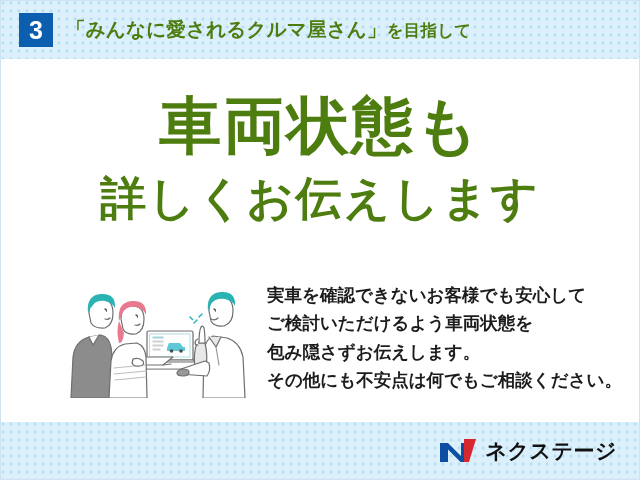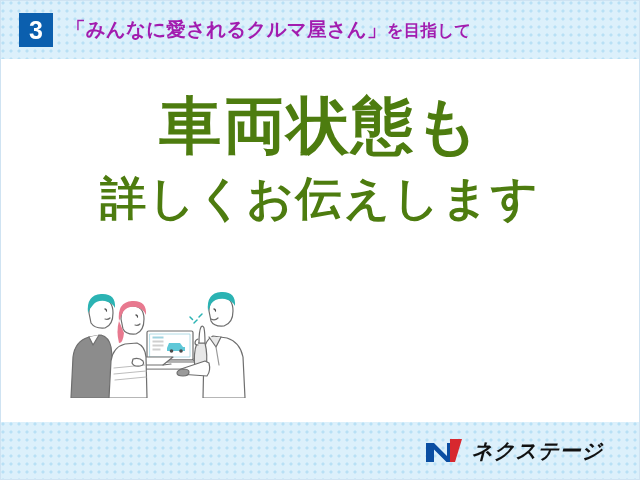--- a/index.html
+++ b/index.html
@@ -61,21 +61,21 @@
     font-weight: bold;
     display: flex;
     align-items: center;
     justify-content: center;
     flex: 0 0 auto;
     line-height: 1;
     letter-spacing: 0;
   }
   #header-title {
     margin-left: 13px;
-    color: #a21caf;
+    color: #4d7c0f;
     font-size: 19.5px;
     font-weight: bold;
     letter-spacing: 0.2px;
     white-space: nowrap;
     line-height: 1;
   }
   #header-title .suffix {
     font-size: 16.5px;
   }
 
@@ -144,23 +144,22 @@
   
   #footer-inner {
     position: absolute;
     bottom: 0;
     left: 0;
     right: 0;
     height: 57px;
     display: flex;
     align-items: center;
     justify-content: flex-end;
-    padding-right: 36px;
+    padding-right: 22px;
     box-sizing: border-box;
-    font-style: italic;
   }
   #brand-lockup {
     display: flex;
     align-items: center;
   }
   #brand-mark {
     width: 38px;
     height: 25px;
     display: block;
   }
@@ -256,20 +255,26 @@
           <path d="M146 88 L122 96 Q118 98 120 101 L148 103 Q152 98 150 90 Z" fill="#ffffff" stroke="#6e6e6e"></path>
           <path d="M124 96 q-6 1 -6 4 q0 3 6 3 q6 0 6 -4 q0 -3 -6 -3 Z" fill="#9a9a9a" stroke="#6e6e6e"></path>
 
           <path d="M135 50 l3 -3" stroke="#2bb3b3" stroke-width="1.5"></path>
           <path d="M140 44 l3 -3" stroke="#2bb3b3" stroke-width="1.5"></path>
           <path d="M131 44 l2.5 2.5" stroke="#2bb3b3" stroke-width="1.5"></path>
         </g>
       </svg>
     </div>
 
+    <div id="body-copy">
+      <span class="copy-line">実車を確認できないお客様でも安心して</span>
+      <span class="copy-line">ご検討いただけるよう車両状態を</span>
+      <span class="copy-line">包み隠さずお伝えします。</span>
+      <span class="copy-line">その他にも不安点は何でもご相談ください。</span>
+    </div>
 
   </div>
 
   <div id="footer-band" class="dot-band"></div>
   <div id="footer-inner">
     <div id="brand-lockup">
       <svg id="brand-mark" viewBox="0 0 38 25" xmlns="http://www.w3.org/2000/svg">
         <path d="M1 24 L1 5 L9 5 L22 18 L22 5 L29.5 5 L29.5 24 L21.5 24 L9 11.5 L9 24 Z" fill="#0b4ea2"></path>
         <path d="M25 24 L25 1 L37 1 L30 24 Z" fill="#d7282f"></path>
       </svg>

